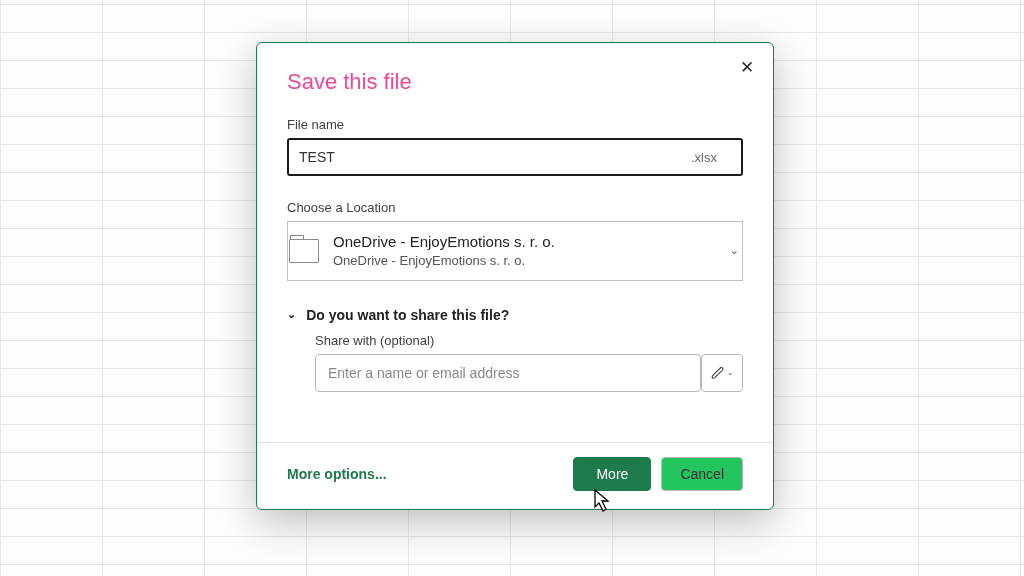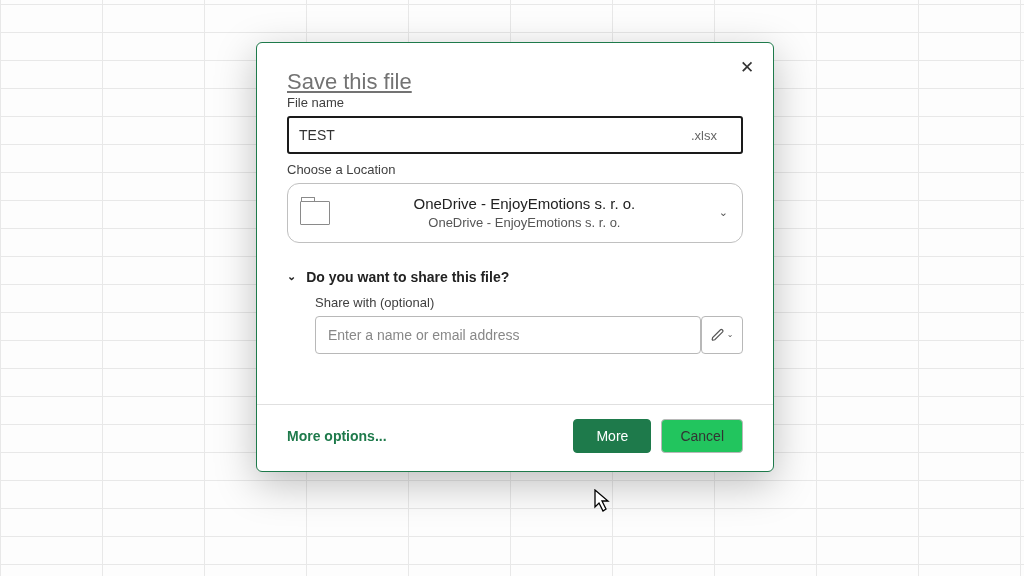--- a/index.html
+++ b/index.html
@@ -32,60 +32,59 @@
     position: absolute; top: 8px; right: 10px;
     width: 32px; height: 32px;
     display: flex; align-items: center; justify-content: center;
     font-size: 17px; color: #333;
     cursor: pointer;
   }
   .dialog-body {
     padding: 26px 30px 18px 30px;
   }
   .title {
-    color: #737373;
+    color: #ec4899;
     font-size: 22px;
     font-weight: 400;
-    text-decoration: underline;
+    margin-bottom: 22px;
   }
   .field-label {
     font-size: 13px;
     color: #404040;
     margin-bottom: 6px;
   }
   .filename-row {
     position: relative;
-    margin-bottom: 8px;
+    margin-bottom: 24px;
   }
   .filename-input {
     width: 100%;
     height: 38px;
     border: 2px solid #1a1a1a;
     border-radius: 3px;
     padding: 0 50px 0 10px;
     font-size: 14px;
     color: #333;
     outline: none;
   }
   .filename-ext {
     position: absolute;
     right: 26px; top: 50%;
     transform: translateY(-50%);
     font-size: 13px; color: #666;
   }
   .location-box {
     border: 1px solid #c0c0c0;
-    border-radius: 12px;
-    padding: 10px 12px;
+    border-radius: 0;
+    padding: 10px 1px;
     display: flex; align-items: center;
     gap: 14px;
     cursor: pointer;
     position: relative;
     margin-bottom: 26px;
-    text-align: center;
   }
   .folder-icon {
     width: 30px; height: 24px;
     border: 1.5px solid #8a8a8a;
     border-radius: 1px;
     position: relative;
     flex-shrink: 0;
   }
   .folder-icon::before {
     content: "";

